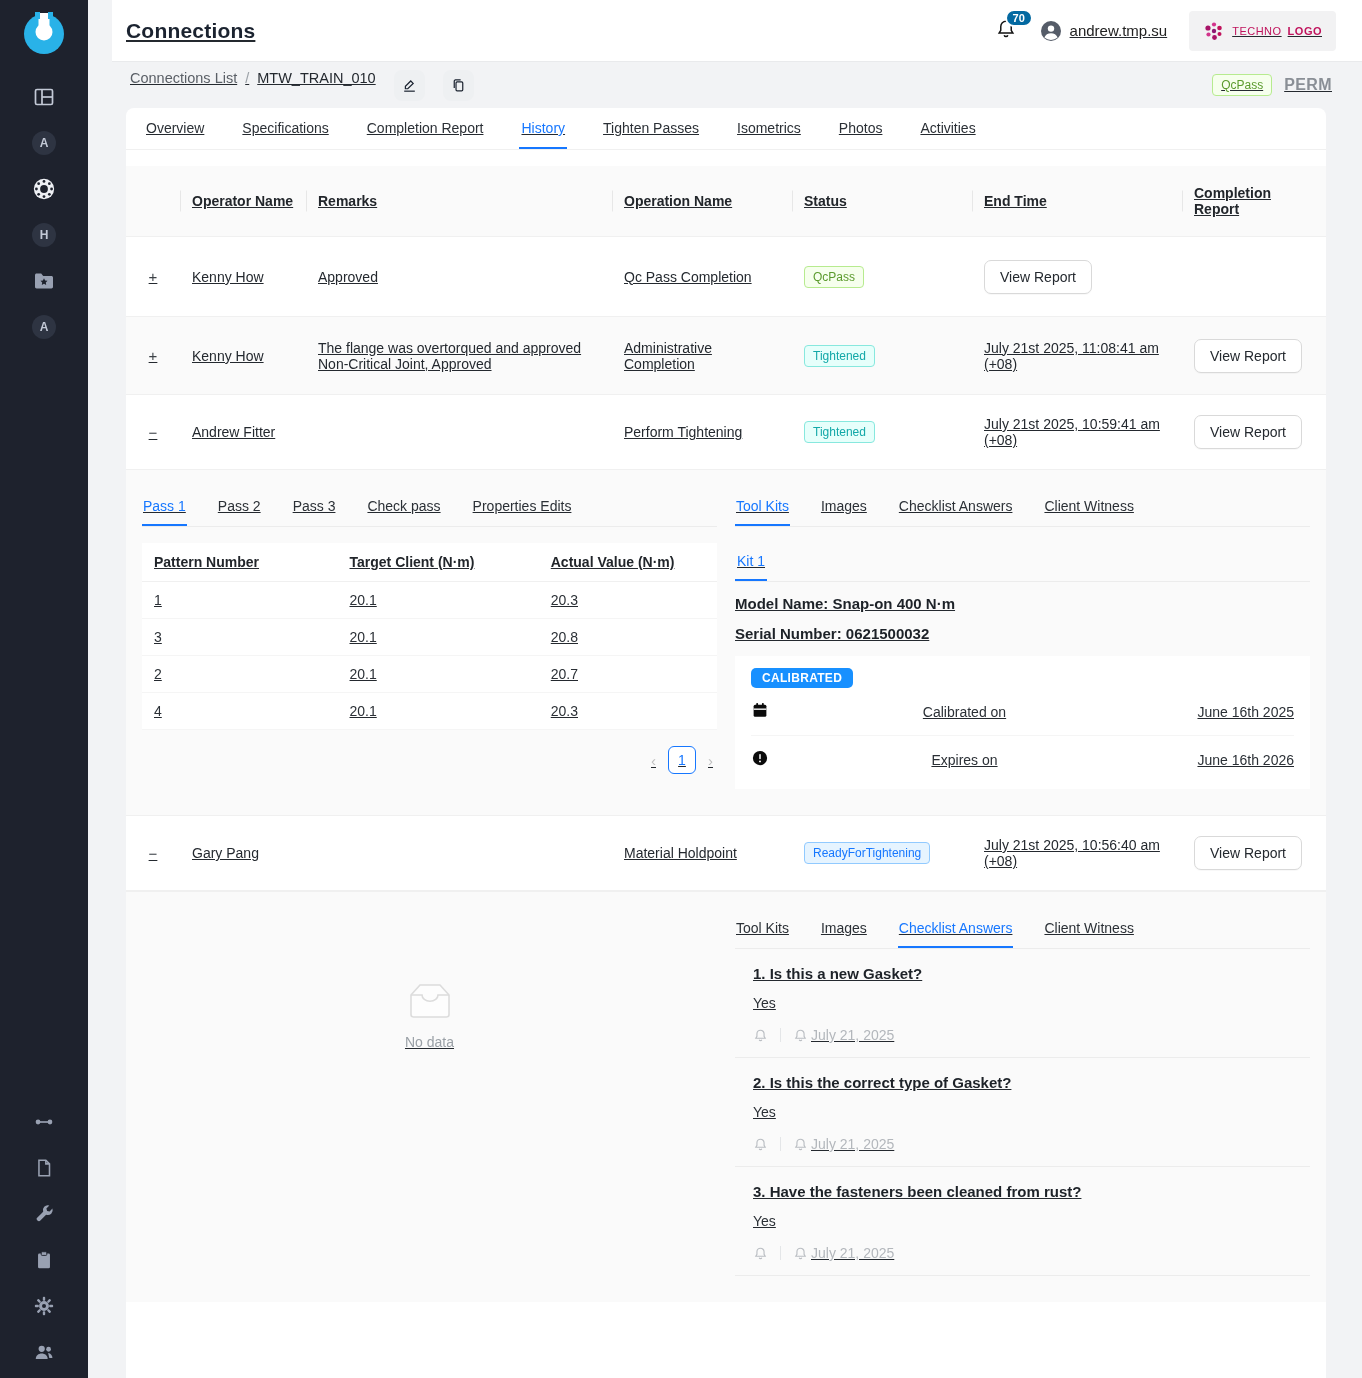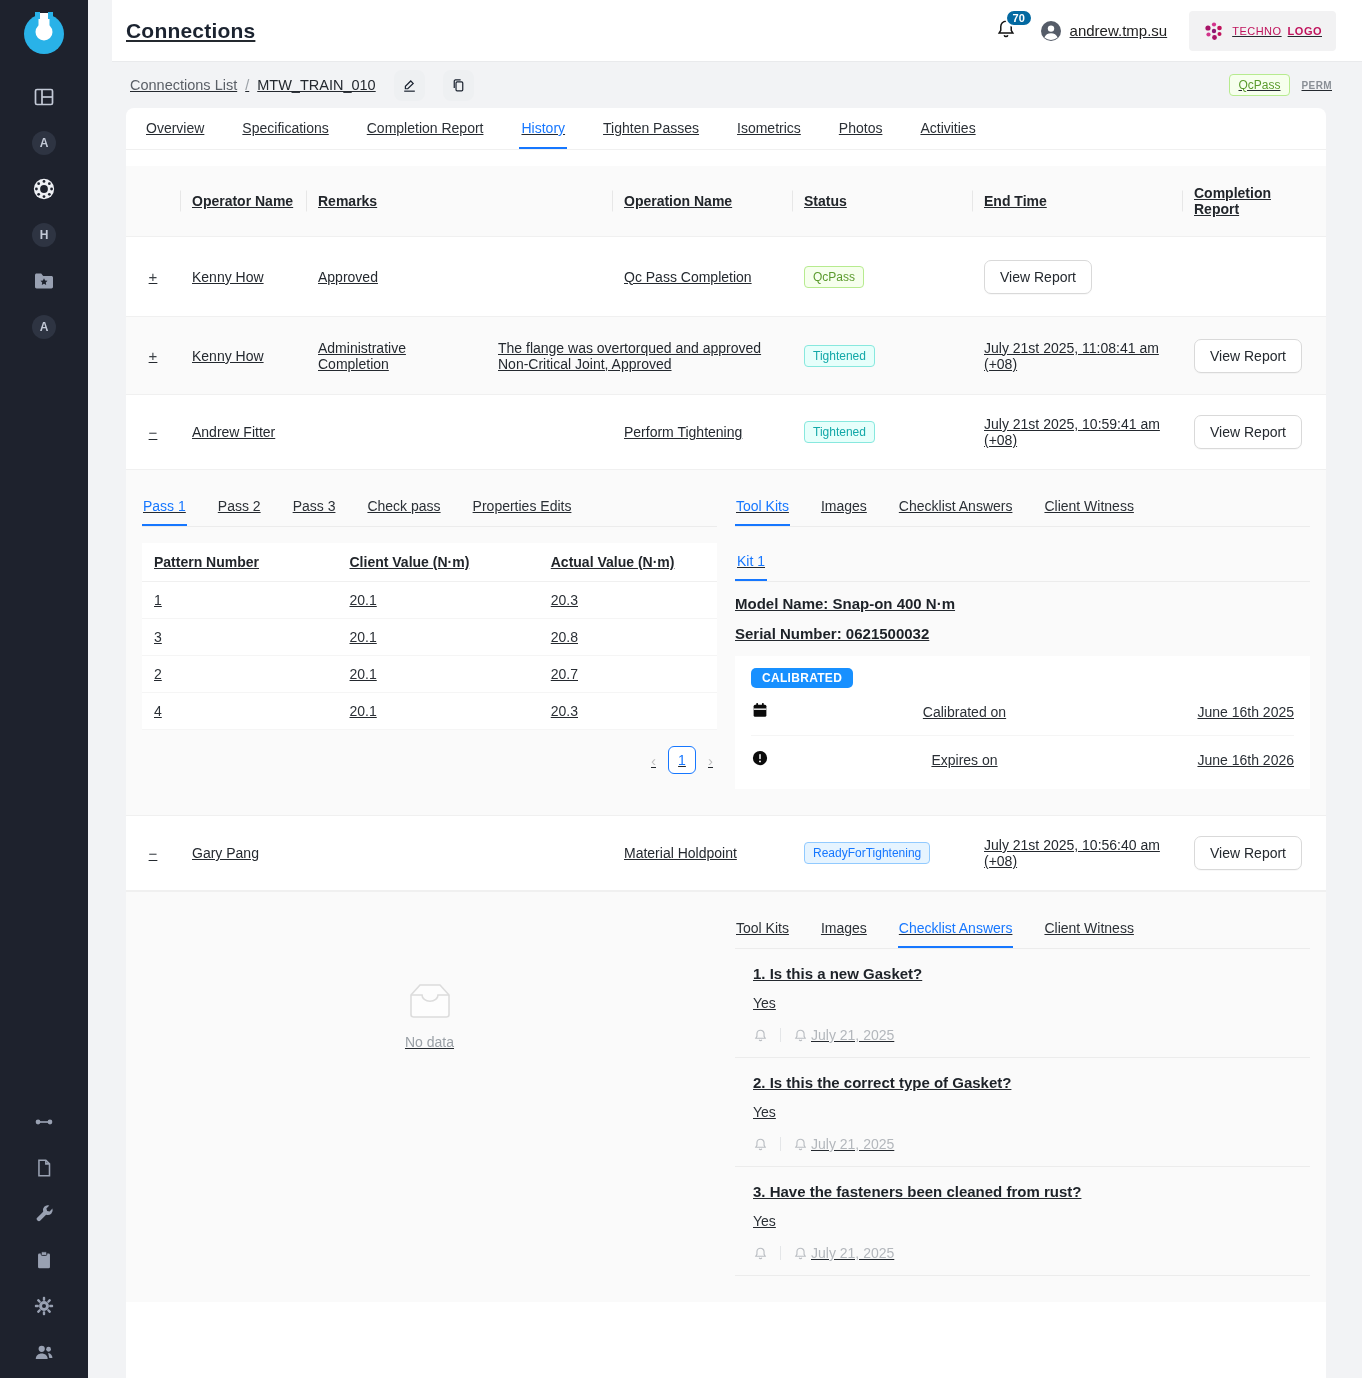--- a/index.html
+++ b/index.html
@@ -26,28 +26,28 @@
   .bell-badge { position:absolute; top:-9px; left:10px; background:#0369a1; color:#fff; font-size:11px; font-weight:700;
                 border:2px solid #fff; border-radius:10px; padding:1px 6px; }
   .user-wrap { display:flex; align-items:center; gap:7px; cursor:pointer;justify-content:space-between; }
   .user-name { font-size:15px; color:#222; }
   .brand { background:#f2f2f3; border-radius:4px; padding:9px 14px; display:flex; align-items:center; gap:7px; }
   .brand-text { font-size:11px; letter-spacing:.5px; color:#c0135c; font-weight:500; }
   .brand-text b { font-weight:800;padding-left:6px; }
 
   
   .breadrow { height:46px; display:flex; align-items:center; justify-content:space-between; padding:0 30px 0 18px; }
-  .crumbs { display:flex; align-items:center; gap:8px; font-size:14.5px; }
+  .crumbs { display:flex; gap:8px; font-size:14.5px; }
   .crumb-parent { color:#5a5f66; cursor:pointer; }
   .crumb-sep { color:#9aa0a6; }
   .crumb-current { color:#24292f; }
   .icon-btn { width:31px; height:31px; background:#eef0f2; border:none; border-radius:8px; margin-left:10px;
               display:inline-flex; align-items:center; justify-content:center; cursor:pointer; }
   .breadrow-right { display:flex; align-items:center; gap:12px; }
-  .perm { font-size:10px; font-weight:700; color:#8a8f96; letter-spacing:.4px; }
+  .perm { font-size:16px; font-weight:700; color:#8a8f96; letter-spacing:.4px; }
 
   
   .tag { display:inline-block; font-size:12px; line-height:20px; padding:0 8px; border-radius:4px; white-space:nowrap; }
   .tag-green { color:#52а); }
   .tag-green { color:#5b9b2d; background:#f6ffed; border:1px solid #b7eb8f; }
   .tag-cyan  { color:#13a8a8; background:#e6fffb; border:1px solid #87e8de; }
   .tag-blue  { color:#1677ff; background:#e6f4ff; border:1px solid #91caff; }
 
   
   .card { background:#fff; margin:0 36px 0 14px; border-radius:8px 8px 0 0; min-height:1270px; overflow:hidden; }
@@ -314,22 +314,22 @@
         <div class="hcell c-opn">Qc Pass Completion</div>
         <div class="hcell c-st"><span class="tag tag-green">QcPass</span></div>
         <div class="hcell c-rep"><button class="btn-report">View Report</button></div>
       </div>
 
       <div class="hrow hbody-row alt r2">
         <div class="hcell c-exp">
             <span class="expand-toggle">+</span>
           </div>
         <div class="hcell c-op">Kenny How</div>
+        <div class="hcell c-rem">The flange was overtorqued and approved Non-Critical Joint, Approved</div>
         <div class="hcell c-opn">Administrative Completion</div>
-        <div class="hcell c-rem">The flange was overtorqued and approved Non-Critical Joint, Approved</div>
         <div class="hcell c-st"><span class="tag tag-cyan">Tightened</span></div>
         <div class="hcell c-time">July 21st 2025, 11:08:41 am (+08)</div>
         <div class="hcell c-rep"><button class="btn-report">View Report</button></div>
       </div>
 
       <div class="hrow hbody-row r3">
         <div class="hcell c-exp">
             <span class="expand-toggle">−</span>
           </div>
         <div class="hcell c-op">Andrew Fitter</div>
@@ -352,21 +352,21 @@
           </div>
           <table class="ptable">
             <colgroup>
                 <col style="width:34%">
                 <col style="width:35%">
                 <col style="width:31%">
               </colgroup>
             <thead>
               <tr>
                 <th>Pattern Number</th>
-                <th>Client Value (N·m)</th>
+                <th>Target Client (N·m)</th>
                 <th>Actual Value (N·m)</th>
               </tr>
             </thead>
             <tbody>
               <tr>
                   <td>1</td>
                   <td>20.1</td>
                   <td>20.3</td>
                 </tr>
               <tr>

